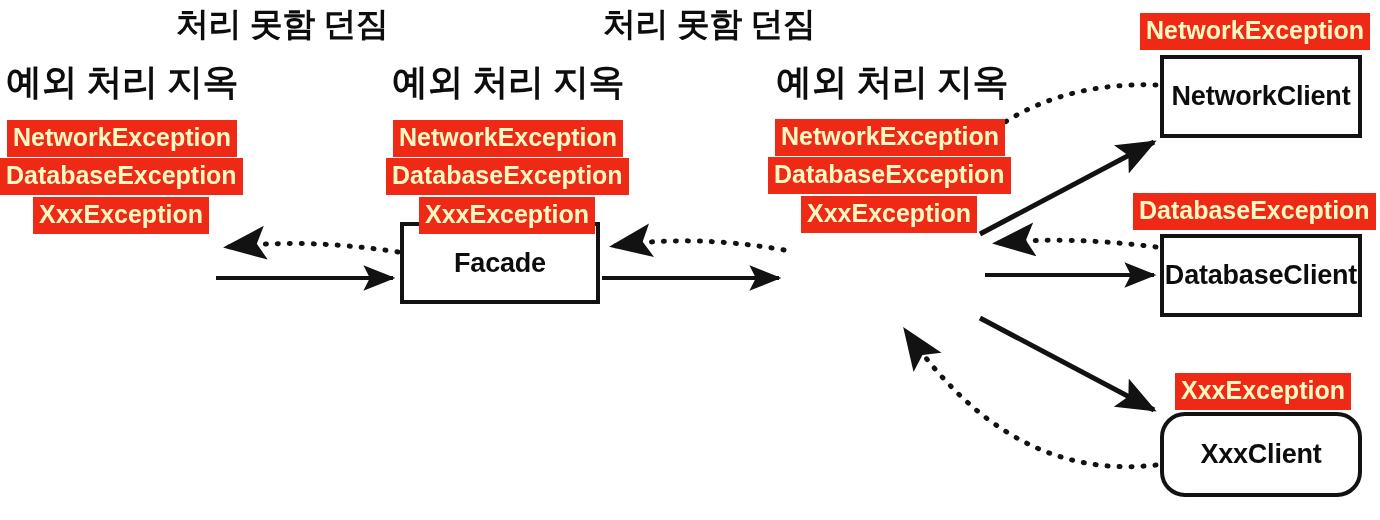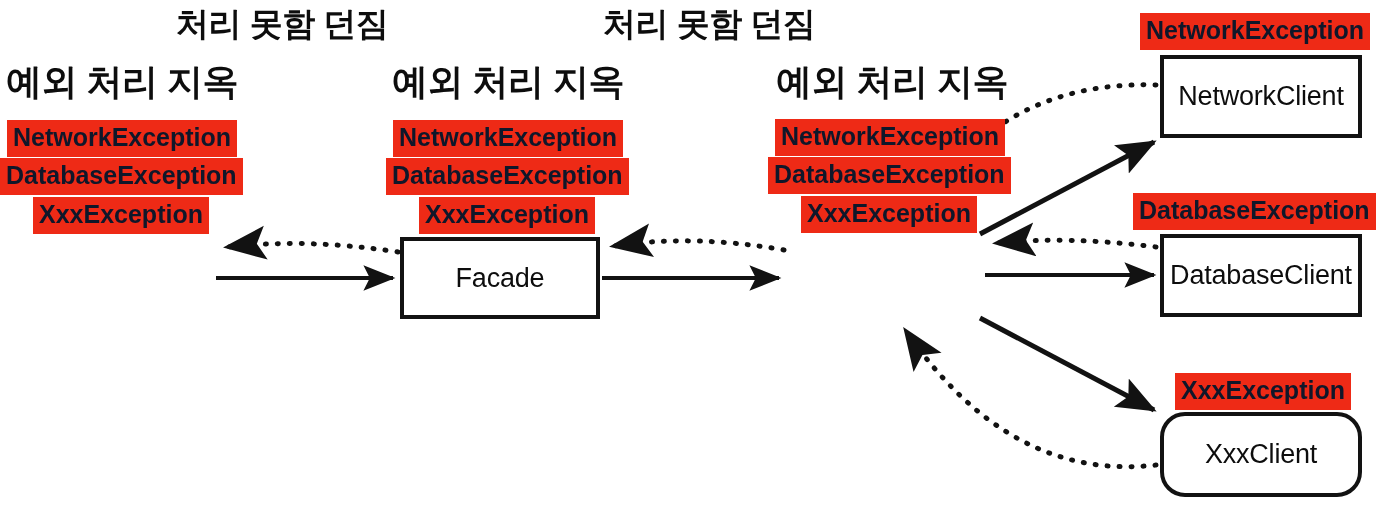--- a/index.html
+++ b/index.html
@@ -18,31 +18,31 @@
   .node{
     position:absolute;
     background:#ffffff;
     border:4px solid #121212;
     box-sizing:border-box;
     display:flex;align-items:center;justify-content:center;
     z-index:3;
   }
   .node-label{
     font-size:27px;
-    font-weight:400;
+    font-weight:700;
     color:#0d0d0d;
     letter-spacing:-0.2px;
     white-space:nowrap;
   }
 
   
   .badge{
     position:absolute;
     background:#ee2a16;
-    color:#0f172a;
+    color:#fef9c3;
     font-size:25px;
     font-weight:bold;
     line-height:1;
     padding:5px 6px 7px 6px;
     white-space:nowrap;
     box-sizing:border-box;
     z-index:4;
   }
 
   
@@ -109,21 +109,21 @@
 
   <div class="badge" style="left:775px;top:119px;">NetworkException</div>
   <div class="badge" style="left:768px;top:157px;">DatabaseException</div>
   <div class="badge" style="left:801px;top:196px;">XxxException</div>
 
   <div class="badge" style="left:1140px;top:13px;">NetworkException</div>
   <div class="badge" style="left:1133px;top:193px;">DatabaseException</div>
   <div class="badge" style="left:1175px;top:373px;">XxxException</div>
 
 
-  <div class="node" style="left:400px;top:237px;width:200px;height:82px;">
+  <div class="node" style="left:400px;top:222px;width:200px;height:82px;">
     <span class="node-label">Facade</span>
   </div>
 
 
   <div class="node" style="left:1160px;top:55px;width:202px;height:83px;">
     <span class="node-label">NetworkClient</span>
   </div>
 
   <div class="node" style="left:1160px;top:234px;width:202px;height:83px;">
     <span class="node-label">DatabaseClient</span>

